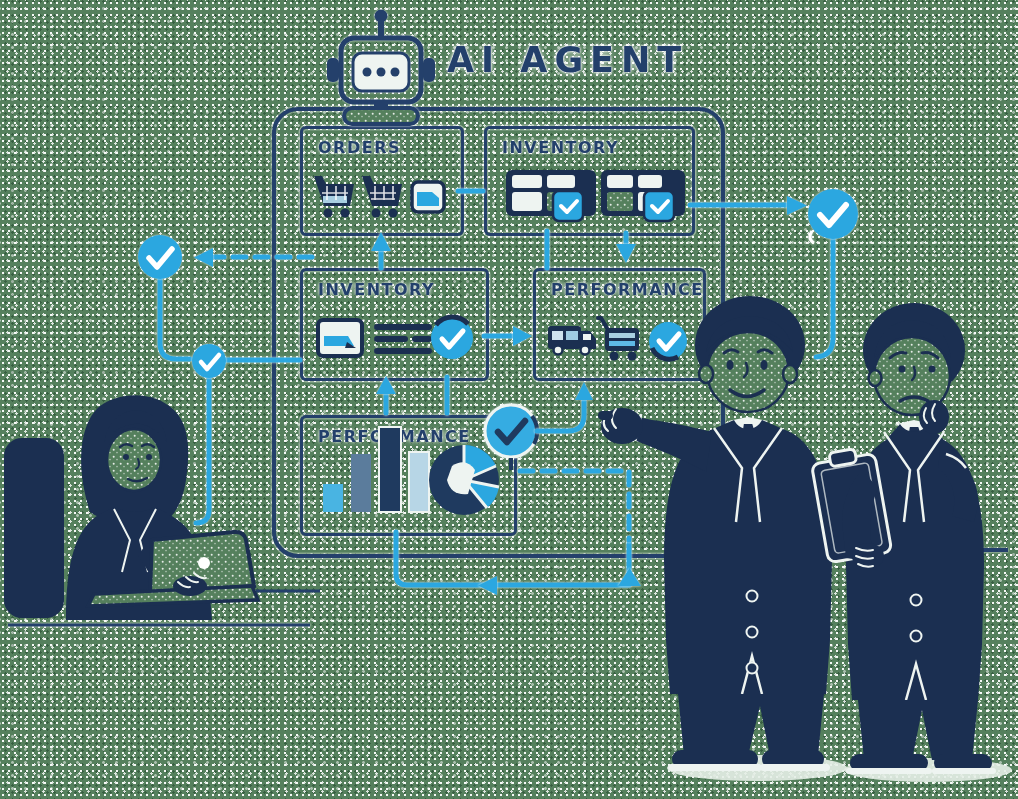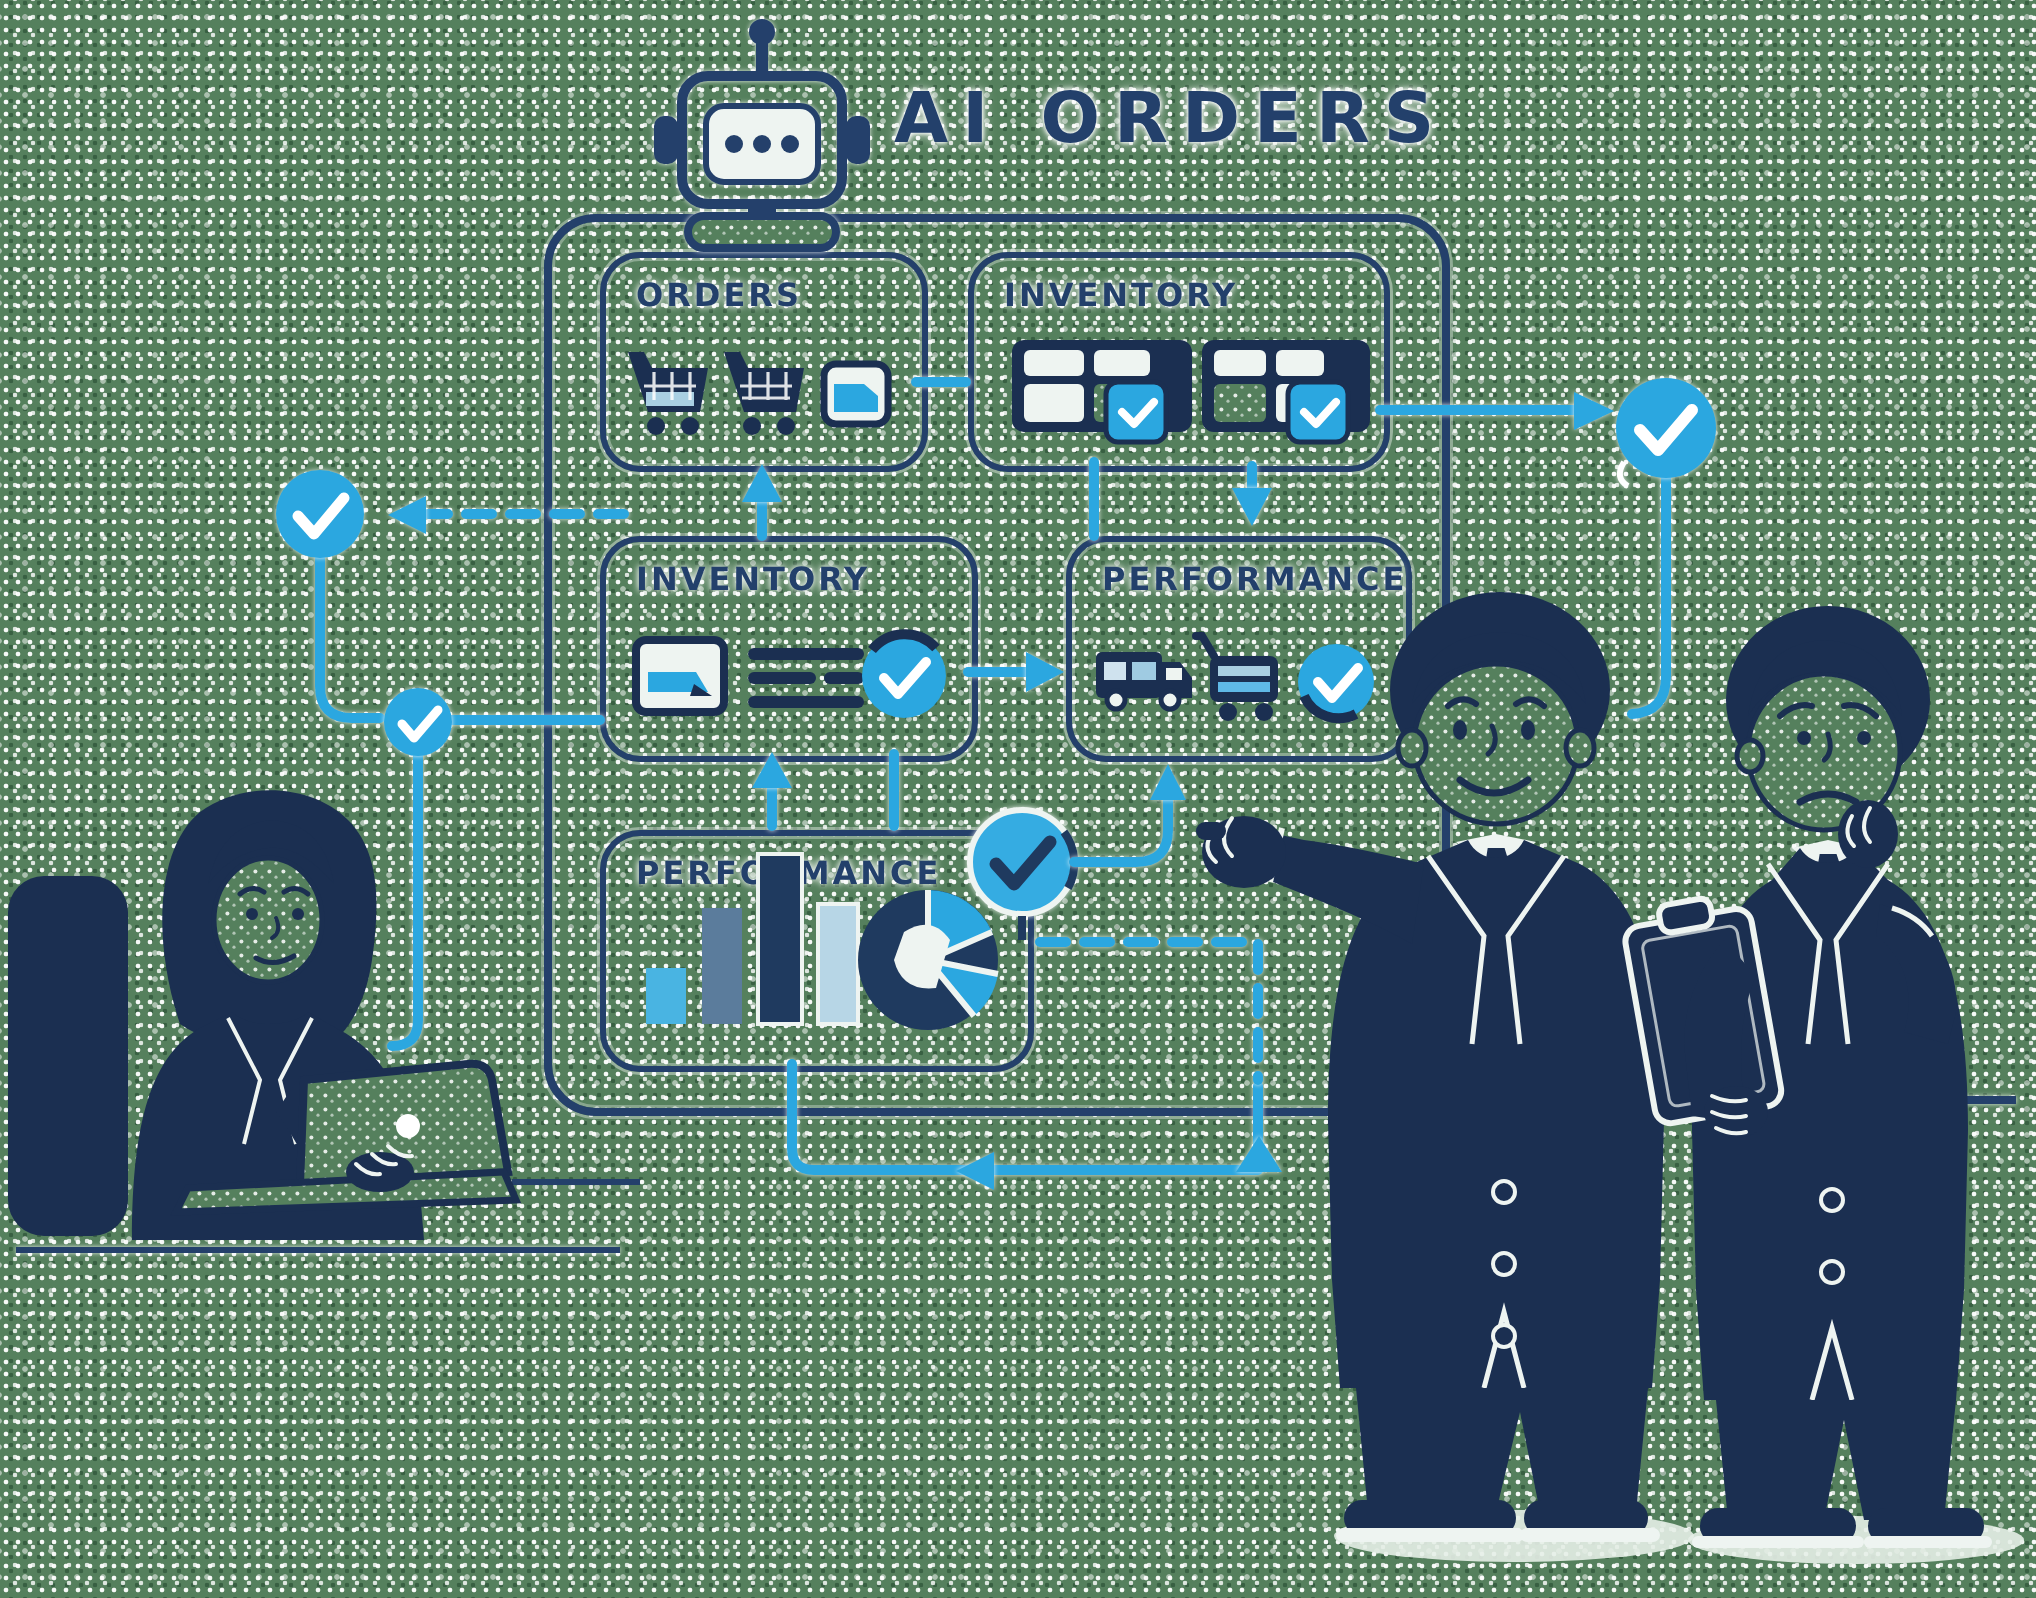--- a/index.html
+++ b/index.html
@@ -20,21 +20,21 @@
     font-size:35px;font-weight:800;letter-spacing:7px;color:#23406b;
     text-shadow:0 0 3px rgba(255,255,255,.95),0 0 7px rgba(255,255,255,.7),0 0 2px #fff;
     white-space:nowrap;
   }
   .outer-box{
     position:absolute;left:272px;top:107px;width:445px;height:443px;
     border:4px solid #24406b;border-radius:26px;
     box-shadow:0 0 0 1.5px rgba(255,255,255,.35), inset 0 0 0 1.5px rgba(255,255,255,.3);
   }
   .box{
-    position:absolute;border:3.5px solid #24406b;border-radius:20px;
+    position:absolute;border:3.5px solid #24406b;border-radius:6px;
     box-shadow:0 0 0 1.5px rgba(255,255,255,.4), inset 0 0 0 1.5px rgba(255,255,255,.32);
   }
   .box-label{
     position:absolute;left:15px;top:9px;
     font-size:16px;font-weight:800;letter-spacing:1.5px;color:#23406b;
     text-shadow:0 0 3px rgba(255,255,255,.95),0 0 5px rgba(255,255,255,.6);
     white-space:nowrap;
   }
   #orders-box{left:300px;top:126px;width:158px;height:104px;}
   #inventory-top-box{left:484px;top:126px;width:205px;height:104px;}
@@ -42,21 +42,21 @@
   #fulfillment-box{left:533px;top:268px;width:167px;height:107px;}
   #performance-box{left:300px;top:415px;width:211px;height:115px;}
   svg.art{position:absolute;left:0;top:0;pointer-events:none;}
   .glow{filter:drop-shadow(0 0 1.3px rgba(255,255,255,.85));}
 </style>
 </head>
 <body>
 
 <div class="canvas">
 
-  <div class="page-title">AI ORDERS</div>
+  <div class="page-title">AI AGENT</div>
 
   <div class="outer-box"></div>
 
   <div class="box" id="orders-box">
     <div class="box-label">ORDERS</div>
   </div>
   <div class="box" id="inventory-top-box">
     <div class="box-label">INVENTORY</div>
   </div>
   <div class="box" id="inventory-mid-box">

